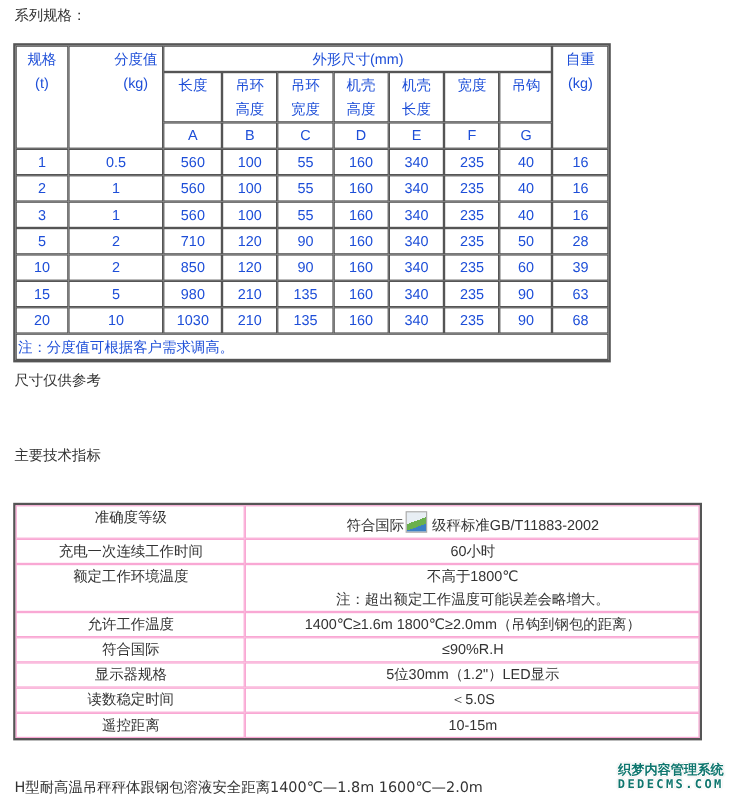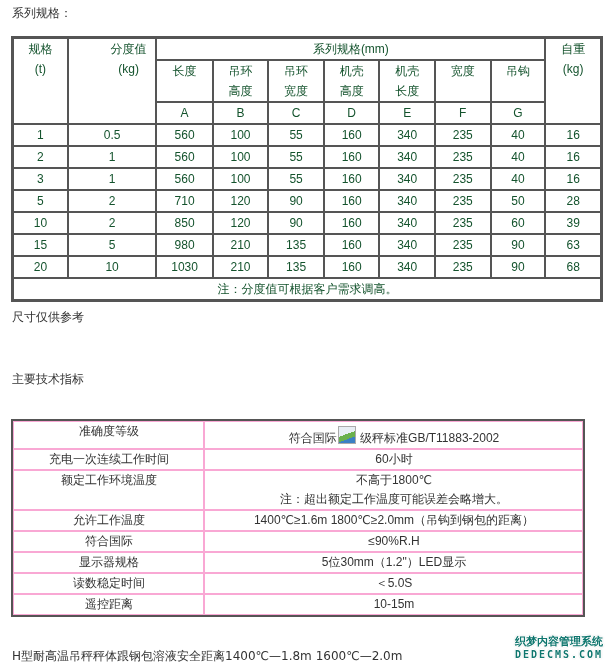--- a/index.html
+++ b/index.html
@@ -8,33 +8,33 @@
       font-family: "DejaVu Sans", "Liberation Sans", sans-serif;
       font-size: 12px; color: #333333;
     }
     .para { position: absolute; left: 12px; font-size: 12px; color: #333; white-space: nowrap; }
     #p-title { top: 5px; text-align: right; }
     #p-ref { top: 309px; }
     #p-main { top: 371px; }
     #p-footer { top: 648px; }
 
     table.spec {
-      position: absolute; left: 11px; top: 36px; width: 592px;
+      position: absolute; left: 11px; top: 36px; width: 498px;
       border-collapse: separate; border-spacing: 0;
       border: 2px solid #555;
       font-family: "Liberation Sans", "DejaVu Sans", sans-serif;
-      font-size: 12px; color: #14532d;
+      font-size: 12px; color: #1d4ed8;
     }
     table.spec td {
       border: 1px solid #555; border-left: 1px solid #555; border-top: 1px solid #555;
       text-align: center; padding: 0; line-height: 20px; vertical-align: top;
     }
     table.spec td.c { vertical-align: middle; }
     table.spec tr.data td { height: 20px; line-height: 20px; vertical-align: middle; }
-    table.spec td.note { text-align: center; padding-left: 1px; }
+    table.spec td.note { text-align: left; padding-left: 1px; }
 
     table.tech {
       position: absolute; left: 11px; top: 419px; width: 574px;
       border-collapse: separate; border-spacing: 0;
       border: 2px solid #555;
       font-family: "Liberation Sans", "DejaVu Sans", sans-serif;
       font-size: 12px; color: #333;
     }
     table.tech td {
       border: 1px solid #f9a8d4; text-align: center; padding: 0 0 0 1px;
@@ -63,21 +63,21 @@
   <tbody>
       <tr>
     <td rowspan="3" style="width:58px;height:80px;">
       <div>规格</div>
       <div>(t)</div>
     </td>
     <td rowspan="3" style="width:58px;padding-left:33px;">
       <div>分度值</div>
       <div>(kg)</div>
     </td>
-    <td colspan="7">系列规格(mm)</td>
+    <td colspan="7">外形尺寸(mm)</td>
     <td rowspan="3" style="width:58px;">
       <div>自重</div>
       <div>(kg)</div>
     </td>
   </tr>
   <tr style="height:40px;">
     <td style="width:58px;">
           <div>长度</div>
           <div></div>
         </td>

